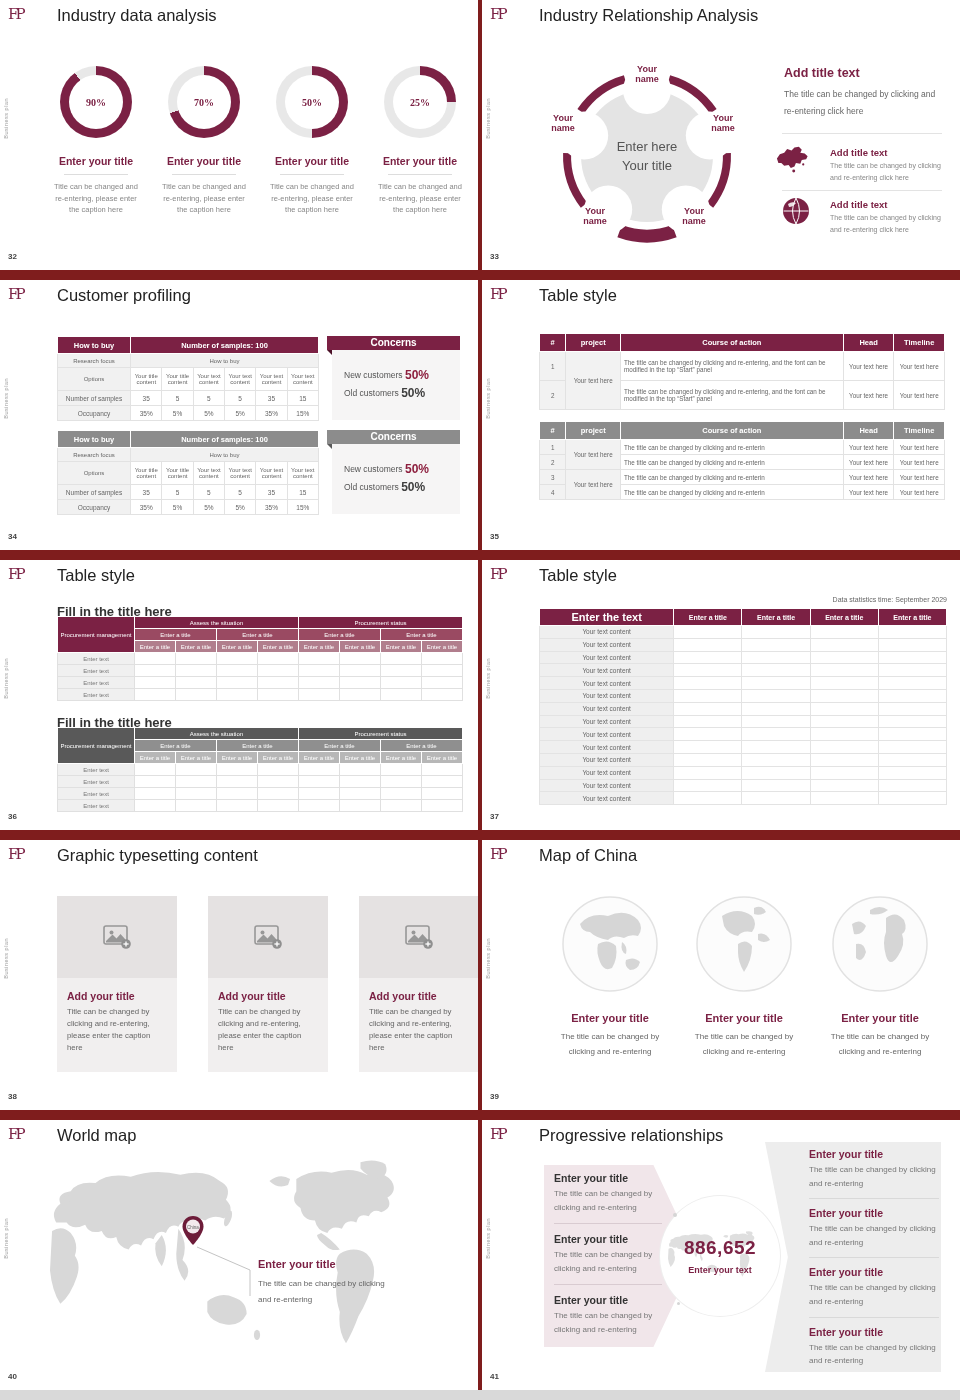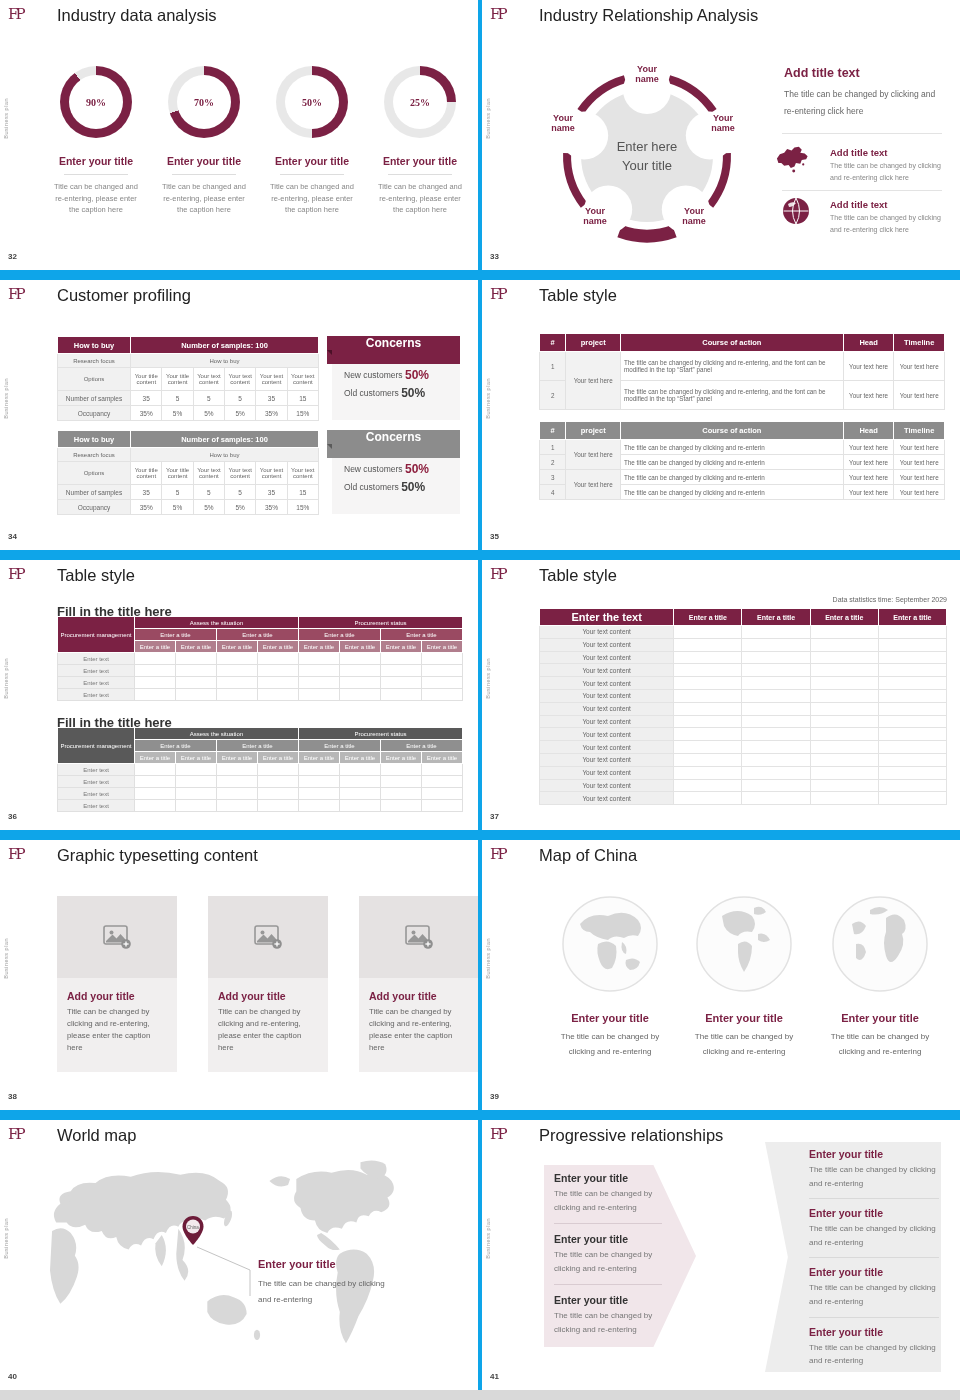--- a/index.html
+++ b/index.html
@@ -1,16 +1,16 @@
 <!DOCTYPE html>
 <html><head>
 <meta charset="utf-8">
 <style>
   html,body{margin:0;padding:0;background:#e8e8e8;font-family:"Liberation Sans",sans-serif;}
-  .page{position:relative;width:960px;height:1400px;background:#0ea5e9;overflow:hidden;}
+  .page{position:relative;width:960px;height:1400px;background:#7f1d1d;overflow:hidden;}
   .slide{position:absolute;width:478px;height:270px;background:#fff;overflow:hidden;}
   .bottom-bar{position:absolute;left:0;top:1390px;width:960px;height:10px;background:#d9d9d9;}
 
   
   .logo{position:absolute;left:8px;top:5px;font-family:"DejaVu Serif",serif;font-size:15px;color:#7b2144;letter-spacing:-3px;}
   .vtext{position:absolute;left:3px;top:98px;font-size:5.5px;color:#9a9a9a;writing-mode:vertical-rl;transform:rotate(180deg);letter-spacing:.5px;}
   .pnum{position:absolute;left:8px;bottom:9px;font-size:8px;font-weight:bold;color:#444;}
   .stitle{position:absolute;left:57px;top:6px;font-size:16.5px;color:#222;}
 
   
@@ -42,21 +42,21 @@
   .t34{width:262px;font-size:6px;color:#666;}
   .t34 th,.t34 td{border:1px solid #e2e2e2;text-align:center;padding:1px 2px;}
   .t34 thead th{border:1px solid rgba(255,255,255,.4);color:#fff;font-size:7.5px;font-weight:bold;height:14px;}
   .t34.mar thead th{background:#7b2144;}
   .t34.gry thead th{background:#8c8c8c;}
   .t34 .lbl{background:#f1f1f1;}
   .t34 .sub td{background:#f1f1f1;height:11px;}
   .t34 .opt td{height:20px;}
   .t34 .num td{height:12px;font-size:6.5px;}
   .cbox{position:absolute;width:128px;height:84px;background:#f6f5f5;}
-  .ribbon{position:absolute;left:-5px;right:0;top:0;height:28px;color:#fff;font-size:12px;font-weight:bold;text-align:center;line-height:14px;}
+  .ribbon{position:absolute;left:-5px;right:0;top:0;height:14px;color:#fff;font-size:10px;font-weight:bold;text-align:center;line-height:14px;}
   .ribbon.mar2{background:#7b2144;}
   .ribbon.gry2{background:#8c8c8c;}
   .ribbon::after{content:"";position:absolute;left:0;top:14px;border-top:5px solid #4b1027;border-left:5px solid transparent;}
   .ribbon.gry2::after{border-top-color:#5a5a5a;}
   .cline{position:absolute;left:12px;font-size:8.5px;color:#555;}
   .cline .cval{font-size:12px;font-weight:bold;color:#8d1f3e;vertical-align:-1px;}
   .cline .cval.dark{color:#3f3f3f;}
 
   
   .t35{width:406px;font-size:6.3px;color:#666;}
@@ -868,20 +868,29 @@
         <div class="bb">The title can be changed by clicking and re-entering</div>
         <div class="bdiv"></div>
       </div>
         <div class="blk">
         <div class="bh">Enter your title</div>
         <div class="bb">The title can be changed by clicking and re-entering</div>
 
       </div>
       </div>
 
+    <div class="stat-circle">
+      <svg class="stat-map" viewBox="0 0 400 200" preserveAspectRatio="none">
+          <use href="#wmap" fill="#cdcdcd"></use>
+        </svg>
+      <div class="stat-num">886,652</div>
+      <div class="stat-lab">Enter your text</div>
+      <div class="stat-dot" style="left:13px;top:17px;width:4px;height:4px"></div>
+      <div class="stat-dot" style="left:17px;top:106px;width:3px;height:3px"></div>
+    </div>
 
     <div class="rblocks">
 
     <div class="blk">
         <div class="bh">Enter your title</div>
         <div class="bb">The title can be changed by clicking and re-entering</div>
         <div class="bdiv"></div>
       </div>
         <div class="blk">
         <div class="bh">Enter your title</div>

